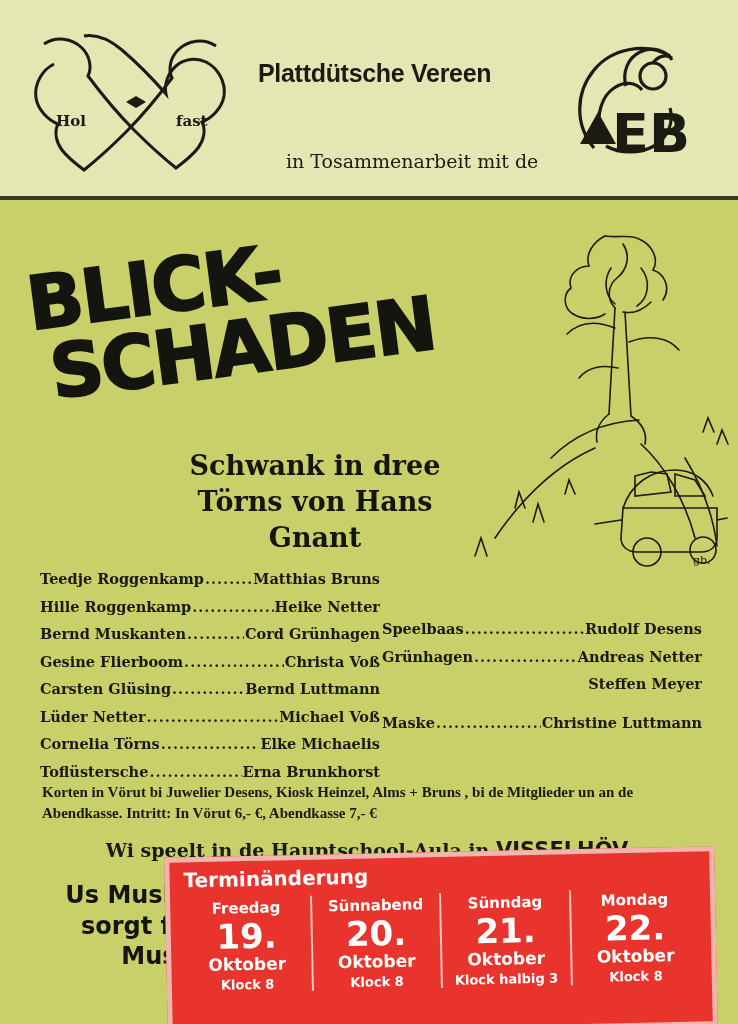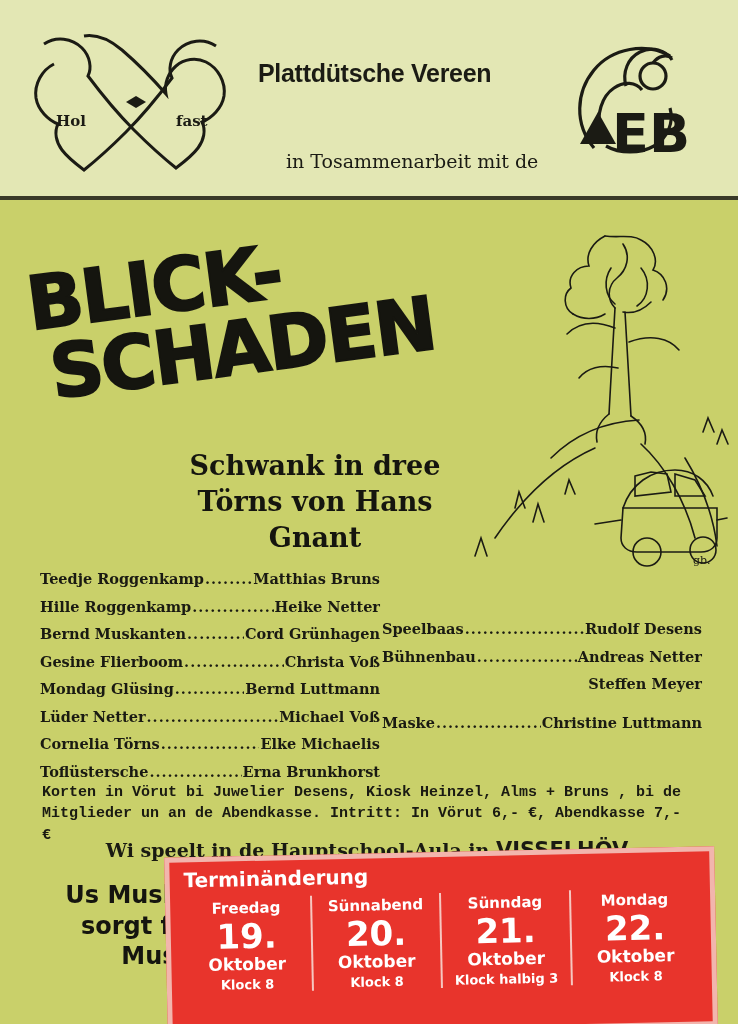--- a/index.html
+++ b/index.html
@@ -125,21 +125,21 @@
     letter-spacing: 1px;
   }
   .row .val { flex: 0 0 auto; }
   .row.right-only { justify-content: flex-end; }
 
   
   .info {
     position: absolute;
     left: 42px; top: 782px;
     width: 650px;
-    font-family: Liberation Mono, monospace;
+    font-family: Liberation Serif, serif;
     font-weight: bold;
     font-size: 15px;
     line-height: 1.42;
     color: #1a1a12;
   }
   .venue {
     position: absolute;
     left: 42px; top: 838px;
     width: 650px;
     text-align: center;
@@ -338,21 +338,21 @@
       <span class="nm">Bernd Muskanten</span>
       <span class="dots">......................................................</span>
       <span class="val">Cord Grünhagen</span>
     </div>
     <div class="row">
       <span class="nm">Gesine Flierboom</span>
       <span class="dots">......................................................</span>
       <span class="val">Christa Voß</span>
     </div>
     <div class="row">
-      <span class="nm">Mondag Glüsing</span>
+      <span class="nm">Carsten Glüsing</span>
       <span class="dots">......................................................</span>
       <span class="val">Bernd Luttmann</span>
     </div>
     <div class="row">
       <span class="nm">Lüder Netter</span>
       <span class="dots">......................................................</span>
       <span class="val">Michael Voß</span>
     </div>
     <div class="row">
       <span class="nm">Cornelia Törns</span>
@@ -366,21 +366,21 @@
     </div>
   </div>
 
   <div class="crew">
     <div class="row">
       <span class="nm">Speelbaas</span>
       <span class="dots">......................................................</span>
       <span class="val">Rudolf Desens</span>
     </div>
     <div class="row">
-      <span class="nm">Bühnenbau</span>
+      <span class="nm">Grünhagen</span>
       <span class="dots">......................................................</span>
       <span class="val">Andreas Netter</span>
     </div>
     <div class="row right-only">
       <span class="val">Steffen Meyer</span>
     </div>
     <div class="row" style="margin-top:22px">
       <span class="nm">Maske</span>
       <span class="dots">......................................................</span>
       <span class="val">Christine Luttmann</span>

